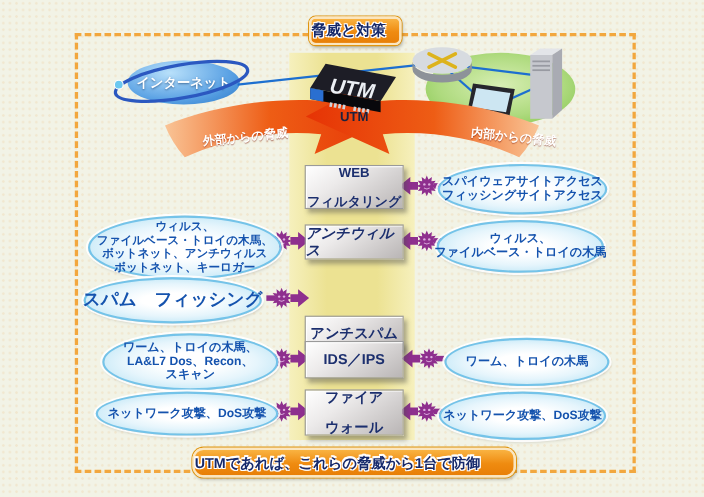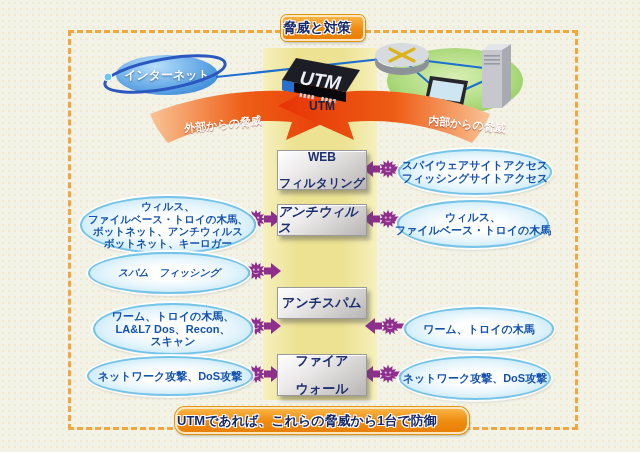--- a/index.html
+++ b/index.html
@@ -166,24 +166,27 @@
     <div class="l">ボットネット、キーロガー</div>
   </div>
   <div class="ell" style="left:397px;top:200px;width:148px;height:44px;font-size:11px;">
     <div class="l">ウィルス、</div>
     <div class="l">ファイルベース・トロイの木馬</div>
   </div>
 
   <div class="fbox" style="top:256px;height:30px;font-size:13px;margin-top:31px;">
     <div class="l">アンチスパム</div>
   </div>
-  <div class="ell" style="left:88px;top:252px;width:158px;height:38px;font-size:10px;font-style:italic;">
+  <div class="ell" style="left:76px;top:252px;width:158px;height:38px;font-size:16px;">
     <div class="l">スパム　フィッシング</div>
   </div>
 
+  <div class="fbox" style="top:310px;height:32px;font-size:13px;">
+    <div class="l">IDS／IPS</div>
+  </div>
   <div class="ell" style="left:93px;top:303px;width:156px;height:48px;font-size:11px;">
     <div class="l">ワーム、トロイの木馬、</div>
     <div class="l">LA&amp;L7 Dos、Recon、</div>
     <div class="l">スキャン</div>
   </div>
   <div class="ell" style="left:404px;top:307px;width:146px;height:40px;font-size:11px;">
     <div class="l">ワーム、トロイの木馬</div>
   </div>
 
   <div class="fbox" style="top:354px;height:40px;font-size:13px;">

